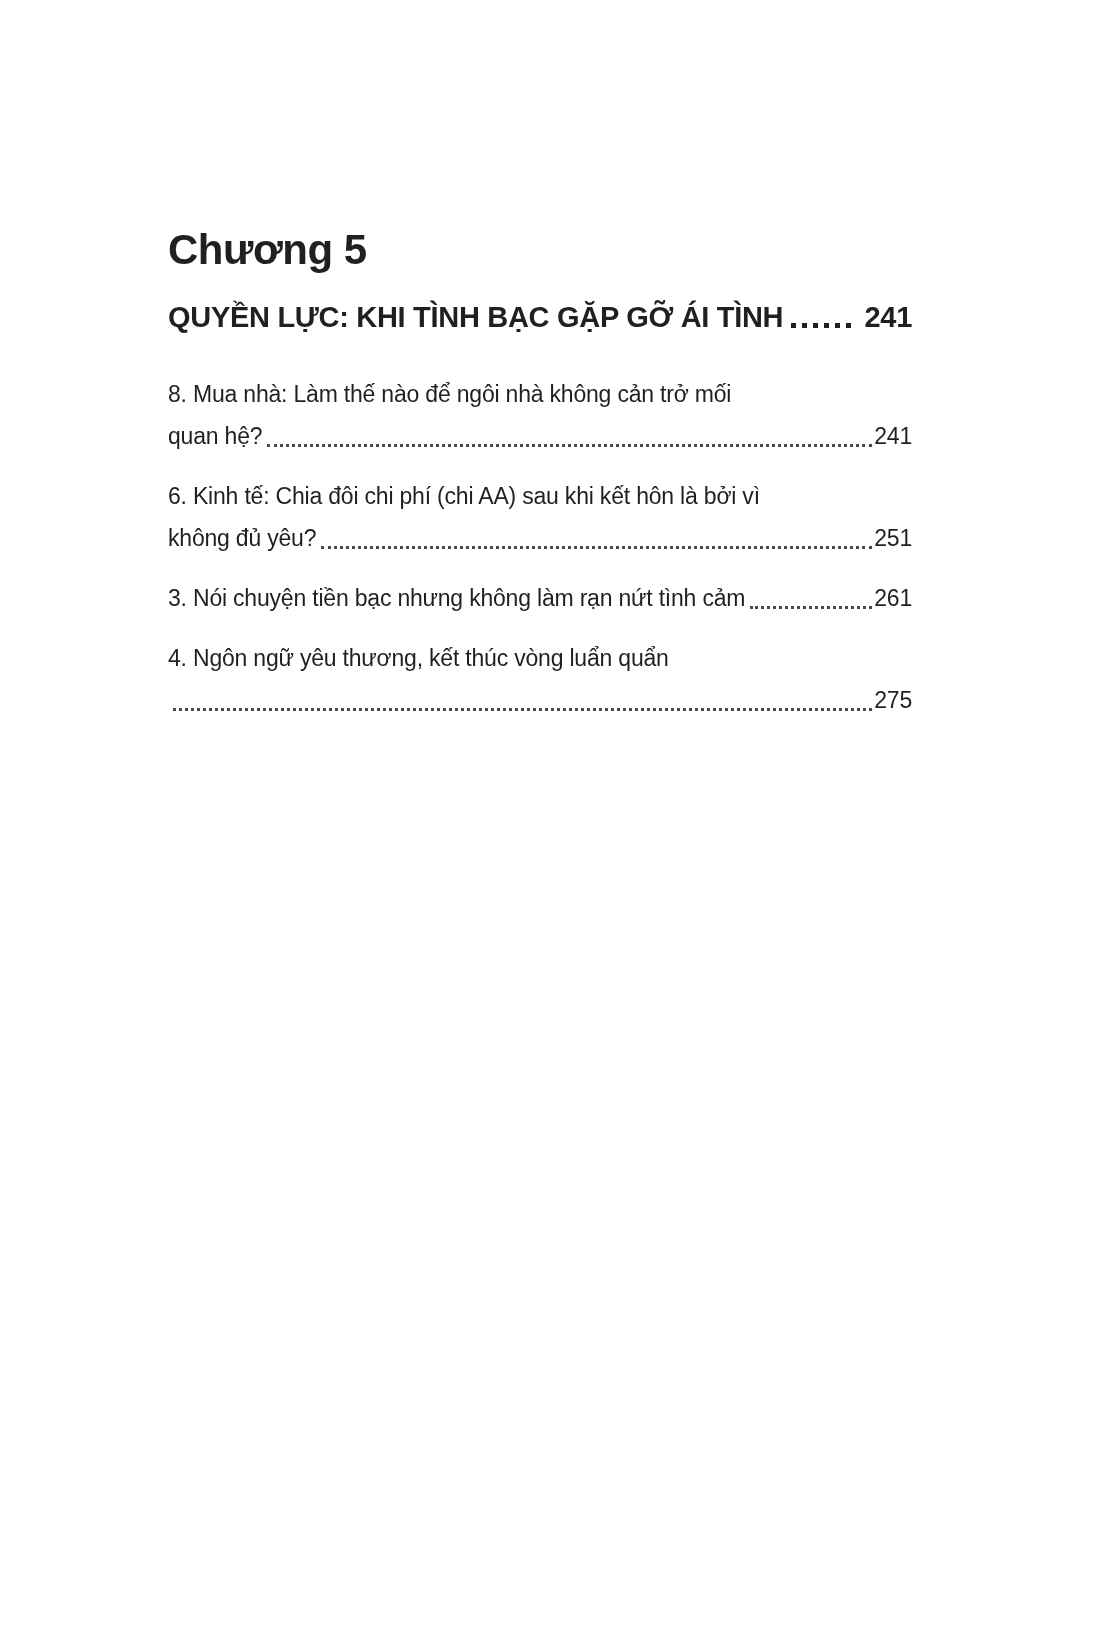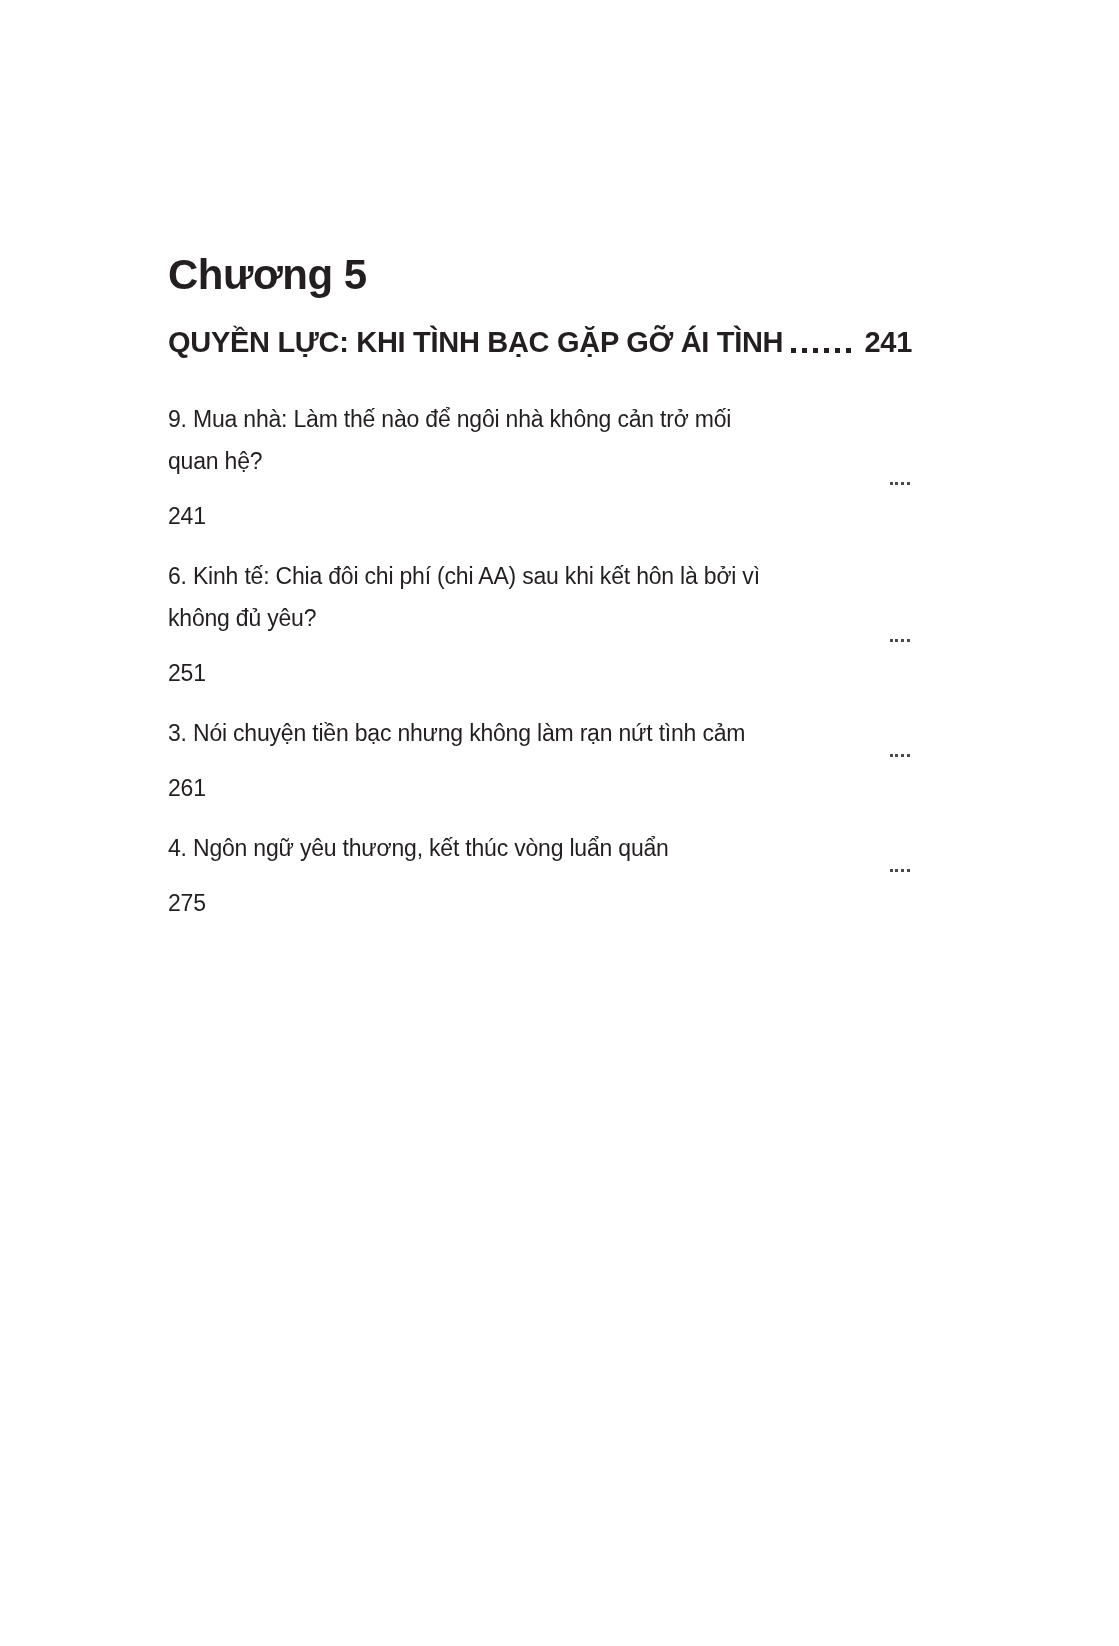--- a/index.html
+++ b/index.html
@@ -16,21 +16,21 @@
     overflow: hidden;
   }
   .page {
     position: absolute;
     inset: 0;
     background: #ffffff;
   }
   .content {
     position: absolute;
     left: 168px;
-    top: 252px;
+    top: 227px;
     width: 744px;
   }
   .chapter-heading {
     font-size: 42px;
     line-height: 46px;
     font-weight: 700;
     letter-spacing: -0.5px;
     margin: 0 0 24px 0;
   }
   .chapter-title-row {
@@ -57,21 +57,20 @@
     line-height: 42px;
     letter-spacing: -0.2px;
     margin: 0 0 18px 0;
   }
   .toc-line1 {
     white-space: nowrap;
   }
   .toc-row {
     display: flex;
     align-items: baseline;
-    flex-direction: column;
   }
   .toc-row .line-text {
     white-space: nowrap;
   }
   .leader-dots {
     flex: 1 1 auto;
     align-self: flex-end;
     height: 0;
     border-bottom: 3px dotted #4a4a4a;
     margin: 0 2px 10px 5px;
@@ -92,21 +91,21 @@
 
     <h1 class="chapter-heading">Chương 5</h1>
 
     <div class="chapter-title-row">
       <span class="title-text">QUYỀN LỰC: KHI TÌNH BẠC GẶP GỠ ÁI TÌNH</span>
       <span class="leader-bold"></span>
       <span class="page-num">241</span>
     </div>
 
     <div class="toc-entry">
-      <div class="toc-line1">9. Mua nhà: Làm thế nào để ngôi nhà không cản trở mối</div>
+      <div class="toc-line1">8. Mua nhà: Làm thế nào để ngôi nhà không cản trở mối</div>
       <div class="toc-row">
         <span class="line-text">quan hệ?</span>
         <span class="leader-dots"></span>
         <span class="page-num">241</span>
       </div>
     </div>
 
     <div class="toc-entry">
       <div class="toc-line1">6. Kinh tế: Chia đôi chi phí (chi AA) sau khi kết hôn là bởi vì</div>
       <div class="toc-row">

